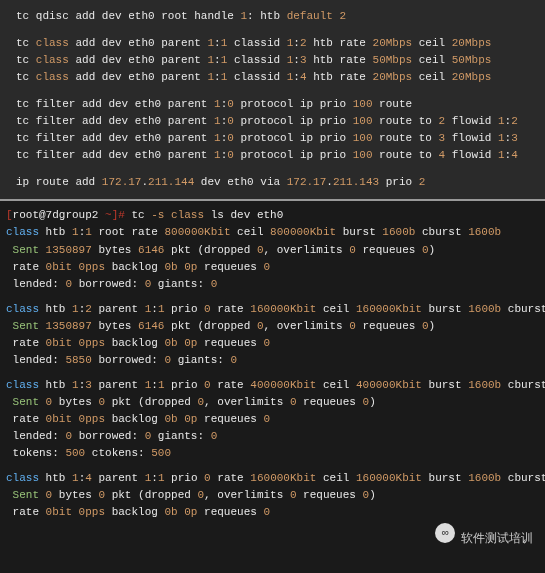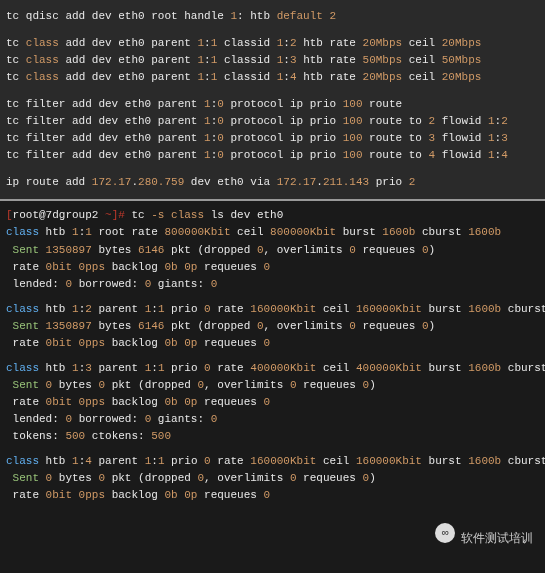--- a/index.html
+++ b/index.html
@@ -1,17 +1,17 @@
 <!DOCTYPE html>
 <html><head>
 <meta charset="utf-8">
 <style>
   * { margin: 0; padding: 0; box-sizing: border-box; }
   body { background: #1a1a1a; font-family: 'Courier New', monospace; font-size: 11px; width: 545px; height: 573px; overflow: hidden; position: relative; }
-  .panel-top { background: #2a2a2a; padding: 8px 6px; border-bottom: 2px solid #999; }
+  .panel-top { background: #2a2a2a; padding: 8px 16px; border-bottom: 2px solid #999; }
   .panel-bottom { background: #1a1a1a; padding: 6px; }
   .line { white-space: nowrap; line-height: 1.55; color: #ddd; }
   .line span { white-space: pre; }
   .w { color: #e8e8e8; }
   .o { color: #d19a66; }
   .c { color: #61afef; }
   .g { color: #98c379; }
   .r { color: #c0392b; }
   .gap { height: 10px; }
   .sgap { height: 8px; }
@@ -27,34 +27,35 @@
   <div class="gap"></div>
   <div class="line"><span class="w">tc </span><span class="o">class</span><span class="w"> add dev eth0 parent </span><span class="o">1</span><span class="w">:</span><span class="o">1</span><span class="w"> classid </span><span class="o">1</span><span class="w">:</span><span class="o">2</span><span class="w"> htb rate </span><span class="o">20Mbps</span><span class="w"> ceil </span><span class="o">20Mbps</span></div>
   <div class="line"><span class="w">tc </span><span class="o">class</span><span class="w"> add dev eth0 parent </span><span class="o">1</span><span class="w">:</span><span class="o">1</span><span class="w"> classid </span><span class="o">1</span><span class="w">:</span><span class="o">3</span><span class="w"> htb rate </span><span class="o">50Mbps</span><span class="w"> ceil </span><span class="o">50Mbps</span></div>
   <div class="line"><span class="w">tc </span><span class="o">class</span><span class="w"> add dev eth0 parent </span><span class="o">1</span><span class="w">:</span><span class="o">1</span><span class="w"> classid </span><span class="o">1</span><span class="w">:</span><span class="o">4</span><span class="w"> htb rate </span><span class="o">20Mbps</span><span class="w"> ceil </span><span class="o">20Mbps</span></div>
   <div class="gap"></div>
   <div class="line"><span class="w">tc filter add dev eth0 parent </span><span class="o">1</span><span class="w">:</span><span class="o">0</span><span class="w"> protocol ip prio </span><span class="o">100</span><span class="w"> route</span></div>
   <div class="line"><span class="w">tc filter add dev eth0 parent </span><span class="o">1</span><span class="w">:</span><span class="o">0</span><span class="w"> protocol ip prio </span><span class="o">100</span><span class="w"> route to </span><span class="o">2</span><span class="w"> flowid </span><span class="o">1</span><span class="w">:</span><span class="o">2</span></div>
   <div class="line"><span class="w">tc filter add dev eth0 parent </span><span class="o">1</span><span class="w">:</span><span class="o">0</span><span class="w"> protocol ip prio </span><span class="o">100</span><span class="w"> route to </span><span class="o">3</span><span class="w"> flowid </span><span class="o">1</span><span class="w">:</span><span class="o">3</span></div>
   <div class="line"><span class="w">tc filter add dev eth0 parent </span><span class="o">1</span><span class="w">:</span><span class="o">0</span><span class="w"> protocol ip prio </span><span class="o">100</span><span class="w"> route to </span><span class="o">4</span><span class="w"> flowid </span><span class="o">1</span><span class="w">:</span><span class="o">4</span></div>
   <div class="gap"></div>
-  <div class="line"><span class="w">ip route add </span><span class="o">172.17</span><span class="w">.</span><span class="o">280.759</span><span class="w"> dev eth0 via </span><span class="o">172.17</span><span class="w">.</span><span class="o">211.143</span><span class="w"> prio </span><span class="o">2</span></div>
+  <div class="line"><span class="w">ip route add </span><span class="o">172.17</span><span class="w">.</span><span class="o">211.144</span><span class="w"> dev eth0 via </span><span class="o">172.17</span><span class="w">.</span><span class="o">211.143</span><span class="w"> prio </span><span class="o">2</span></div>
 </div>
 
 <div class="panel-bottom">
   <div class="line"><span class="r">[</span><span class="w">root@7dgroup2 </span><span class="r">~]#</span><span class="w"> tc </span><span class="o">-s</span><span class="w"> </span><span class="o">class</span><span class="w"> ls dev eth0</span></div>
   <div id="blocks">
       <div class="line"><span class="c">class</span><span class="w"> htb </span><span class="o">1</span><span class="w">:</span><span class="o">1</span><span class="w"> root rate </span><span class="o">800000Kbit</span><span class="w"> ceil </span><span class="o">800000Kbit</span><span class="w"> burst </span><span class="o">1600b</span><span class="w"> cburst </span><span class="o">1600b</span></div>
       <div class="line"><span class="g"> Sent </span><span class="o">1350897</span><span class="w"> bytes </span><span class="o">6146</span><span class="w"> pkt (dropped </span><span class="o">0</span><span class="w">, overlimits </span><span class="o">0</span><span class="w"> requeues </span><span class="o">0</span><span class="w">)</span></div>
       <div class="line"><span class="w"> rate </span><span class="o">0bit 0pps</span><span class="w"> backlog </span><span class="o">0b 0p</span><span class="w"> requeues </span><span class="o">0</span></div>
       <div class="line"><span class="w"> lended: </span><span class="o">0</span><span class="w"> borrowed: </span><span class="o">0</span><span class="w"> giants: </span><span class="o">0</span></div>
       <div class="sgap"></div>
       <div class="line"><span class="c">class</span><span class="w"> htb </span><span class="o">1</span><span class="w">:</span><span class="o">2</span><span class="w"> parent </span><span class="o">1</span><span class="w">:</span><span class="o">1</span><span class="w"> prio </span><span class="o">0</span><span class="w"> rate </span><span class="o">160000Kbit</span><span class="w"> ceil </span><span class="o">160000Kbit</span><span class="w"> burst </span><span class="o">1600b</span><span class="w"> cburst </span></div>
       <div class="line"><span class="g"> Sent </span><span class="o">1350897</span><span class="w"> bytes </span><span class="o">6146</span><span class="w"> pkt (dropped </span><span class="o">0</span><span class="w">, overlimits </span><span class="o">0</span><span class="w"> requeues </span><span class="o">0</span><span class="w">)</span></div>
       <div class="line"><span class="w"> rate </span><span class="o">0bit 0pps</span><span class="w"> backlog </span><span class="o">0b 0p</span><span class="w"> requeues </span><span class="o">0</span></div>
+      <div class="line"><span class="w"> lended: </span><span class="o">5850</span><span class="w"> borrowed: </span><span class="o">0</span><span class="w"> giants: </span><span class="o">0</span></div>
       <div class="sgap"></div>
       <div class="line"><span class="c">class</span><span class="w"> htb </span><span class="o">1</span><span class="w">:</span><span class="o">3</span><span class="w"> parent </span><span class="o">1</span><span class="w">:</span><span class="o">1</span><span class="w"> prio </span><span class="o">0</span><span class="w"> rate </span><span class="o">400000Kbit</span><span class="w"> ceil </span><span class="o">400000Kbit</span><span class="w"> burst </span><span class="o">1600b</span><span class="w"> cburst </span></div>
       <div class="line"><span class="g"> Sent </span><span class="o">0</span><span class="w"> bytes </span><span class="o">0</span><span class="w"> pkt (dropped </span><span class="o">0</span><span class="w">, overlimits </span><span class="o">0</span><span class="w"> requeues </span><span class="o">0</span><span class="w">)</span></div>
       <div class="line"><span class="w"> rate </span><span class="o">0bit 0pps</span><span class="w"> backlog </span><span class="o">0b 0p</span><span class="w"> requeues </span><span class="o">0</span></div>
       <div class="line"><span class="w"> lended: </span><span class="o">0</span><span class="w"> borrowed: </span><span class="o">0</span><span class="w"> giants: </span><span class="o">0</span></div>
       <div class="line"><span class="w"> tokens: </span><span class="o">500</span><span class="w"> ctokens: </span><span class="o">500</span></div>
       <div class="sgap"></div>
       <div class="line"><span class="c">class</span><span class="w"> htb </span><span class="o">1</span><span class="w">:</span><span class="o">4</span><span class="w"> parent </span><span class="o">1</span><span class="w">:</span><span class="o">1</span><span class="w"> prio </span><span class="o">0</span><span class="w"> rate </span><span class="o">160000Kbit</span><span class="w"> ceil </span><span class="o">160000Kbit</span><span class="w"> burst </span><span class="o">1600b</span><span class="w"> cburst </span></div>
       <div class="line"><span class="g"> Sent </span><span class="o">0</span><span class="w"> bytes </span><span class="o">0</span><span class="w"> pkt (dropped </span><span class="o">0</span><span class="w">, overlimits </span><span class="o">0</span><span class="w"> requeues </span><span class="o">0</span><span class="w">)</span></div>
       <div class="line"><span class="w"> rate </span><span class="o">0bit 0pps</span><span class="w"> backlog </span><span class="o">0b 0p</span><span class="w"> requeues </span><span class="o">0</span></div>

